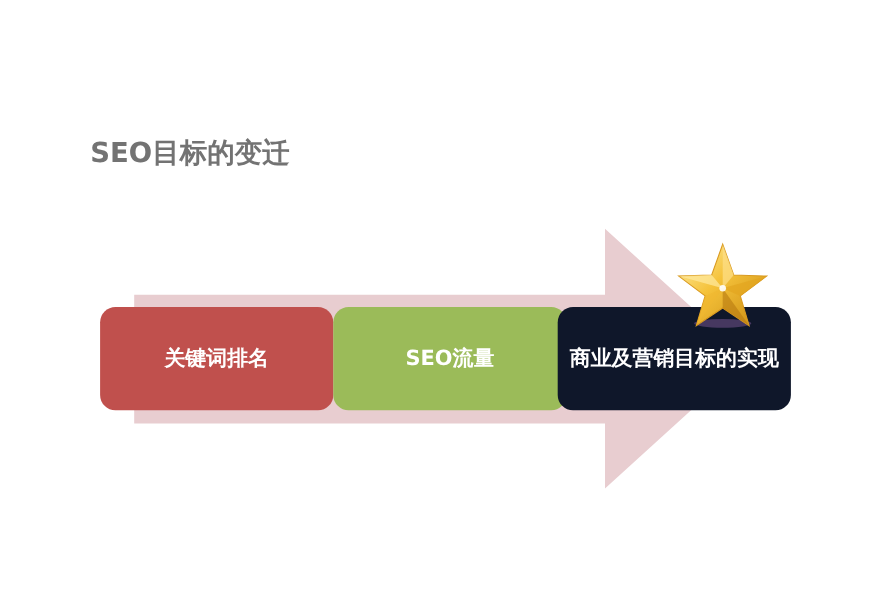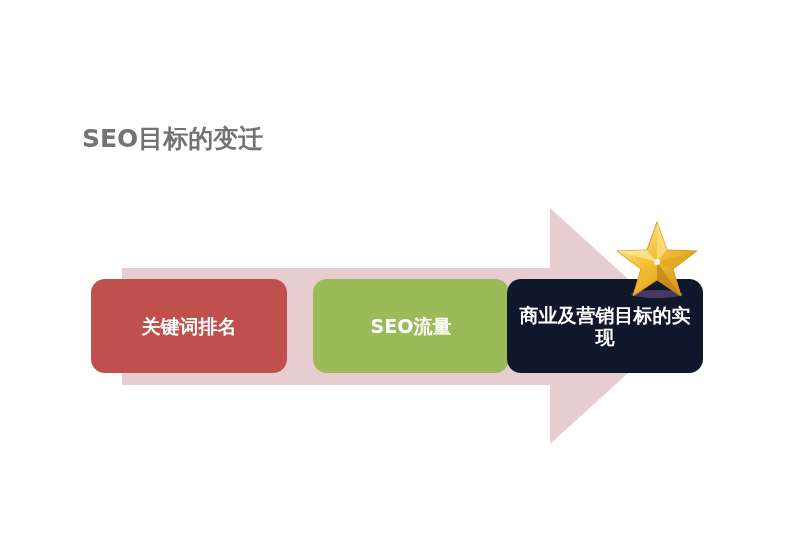--- a/index.html
+++ b/index.html
@@ -1,21 +1,21 @@
 <!DOCTYPE html>
 <html><head>
 <meta charset="utf-8">
 <style>
   html,body{margin:0;padding:0;background:#ffffff;}
   body{width:792px;height:560px;position:relative;overflow:hidden;font-family:"DejaVu Sans","Liberation Sans",sans-serif;}
   .title{position:absolute;left:82px;top:122px;font-size:25px;font-weight:bold;color:#737373;letter-spacing:0px;white-space:nowrap;}
   .arrow{position:absolute;left:0;top:0;}
-  .box{position:absolute;top:279px;width:196px;height:94px;border-radius:14px;display:flex;align-items:center;justify-content:center;text-align:center;color:#ffffff;font-weight:bold;font-size:19px;line-height:22px;box-sizing:border-box;padding:0 8px;}
+  .box{position:absolute;top:279px;width:212px;height:94px;border-radius:14px;display:flex;align-items:center;justify-content:center;text-align:center;color:#ffffff;font-weight:bold;font-size:19px;line-height:22px;box-sizing:border-box;padding:0 8px;}
   .box1{left:91px;}
-  .box2{left:313px;}
+  .box2{left:303px;}
   .box3{left:507px;font-size:19px;}
   .star{position:absolute;left:614px;top:220px;}
 </style>
 </head>
 <body>
 
 <div class="title">SEO目标的变迁</div>
 
 <svg class="arrow" width="792" height="560" viewBox="0 0 792 560">
   <polygon points="122,268 550,268 550,208 680,326 550,444 550,385 122,385" fill="#e8cdd0"></polygon>

